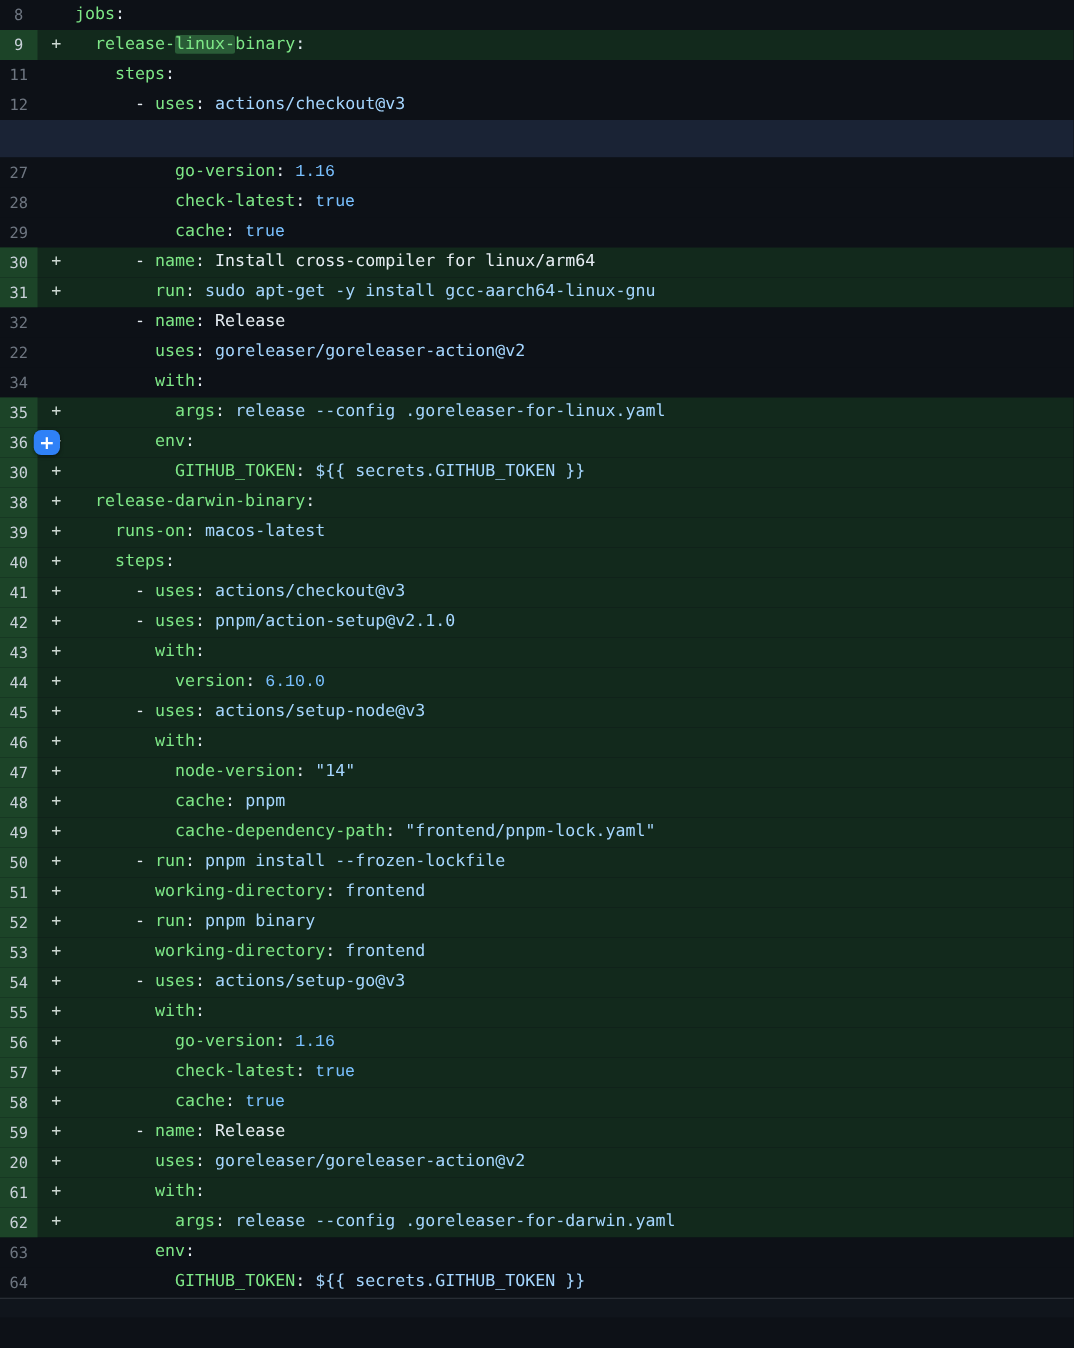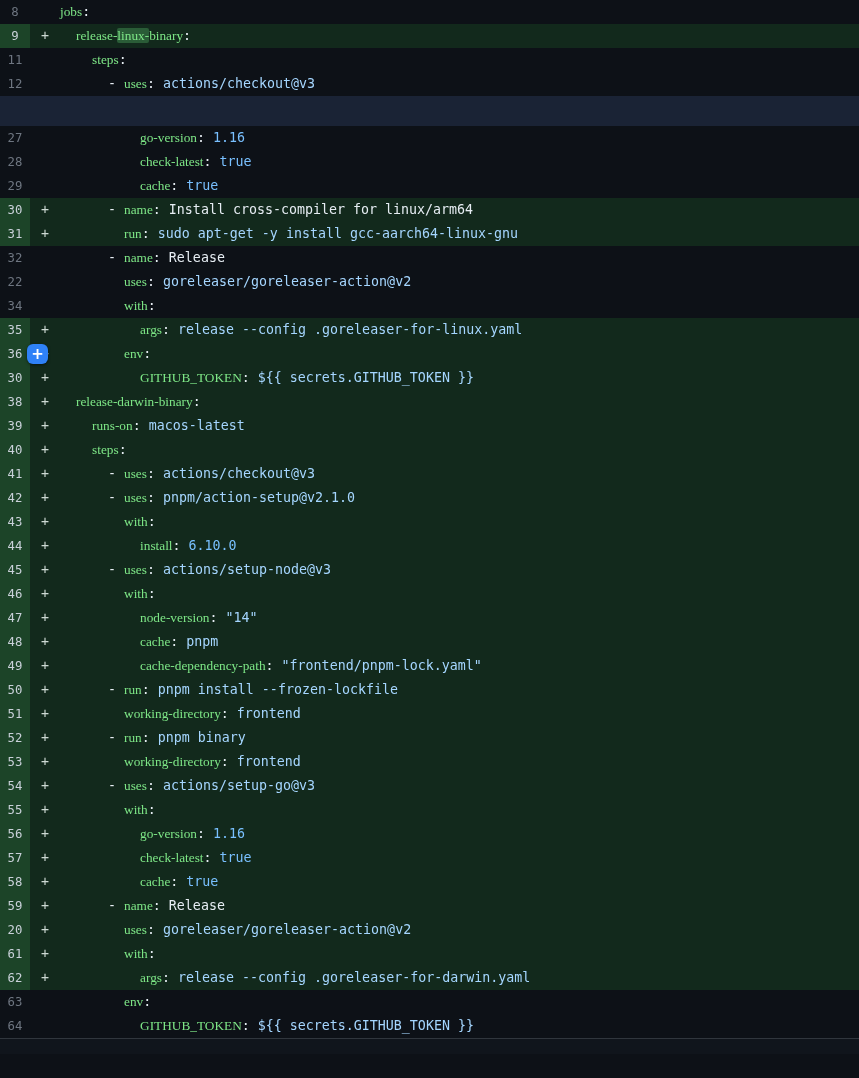--- a/index.html
+++ b/index.html
@@ -58,23 +58,23 @@
     flex: none;
     width: 30px;
     text-align: center;
     color: var(--marker);
   }
   .code {
     flex: 1;
     white-space: pre;
     color: var(--text);
   }
-  .seg-key { color: var(--key-green); font-family: Liberation Serif, serif; }
+  .seg-key { color: var(--key-green); }
   .seg-str { color: var(--string-blue); }
-  .seg-const { color: var(--const-blue); }
+  .seg-const { color: var(--const-blue); font-family: Liberation Mono, monospace; }
   .seg-plain { color: var(--text); }
   .seg-hl { background: var(--word-highlight); border-radius: 2px; }
   .expand {
     height: 30px;
     background: var(--expand-band);
     cursor: pointer;
   }
   .comment-btn {
     position: absolute;
     left: 27px;
@@ -209,21 +209,21 @@
         <div class="code"><span class="seg-plain">      - </span><span class="seg-key">uses</span><span class="seg-plain">: </span><span class="seg-str">pnpm/action-setup@v2.1.0</span></div>
       </div>
       <div class="row add">
         <div class="num">43</div>
         <div class="marker">+</div>
         <div class="code"><span class="seg-plain">        </span><span class="seg-key">with</span><span class="seg-plain">:</span></div>
       </div>
       <div class="row add">
         <div class="num">44</div>
         <div class="marker">+</div>
-        <div class="code"><span class="seg-plain">          </span><span class="seg-key">install</span><span class="seg-plain">: </span><span class="seg-const">6.10.0</span></div>
+        <div class="code"><span class="seg-plain">          </span><span class="seg-key">version</span><span class="seg-plain">: </span><span class="seg-const">6.10.0</span></div>
       </div>
       <div class="row add">
         <div class="num">45</div>
         <div class="marker">+</div>
         <div class="code"><span class="seg-plain">      - </span><span class="seg-key">uses</span><span class="seg-plain">: </span><span class="seg-str">actions/setup-node@v3</span></div>
       </div>
       <div class="row add">
         <div class="num">46</div>
         <div class="marker">+</div>
         <div class="code"><span class="seg-plain">        </span><span class="seg-key">with</span><span class="seg-plain">:</span></div>

